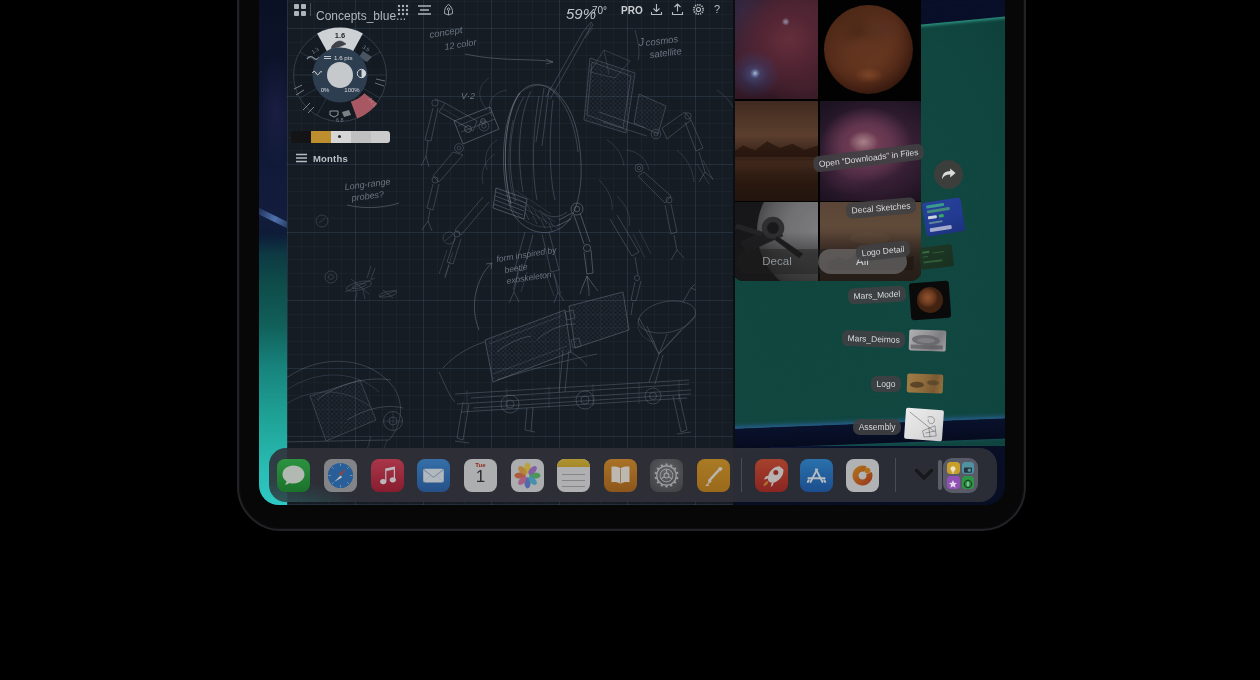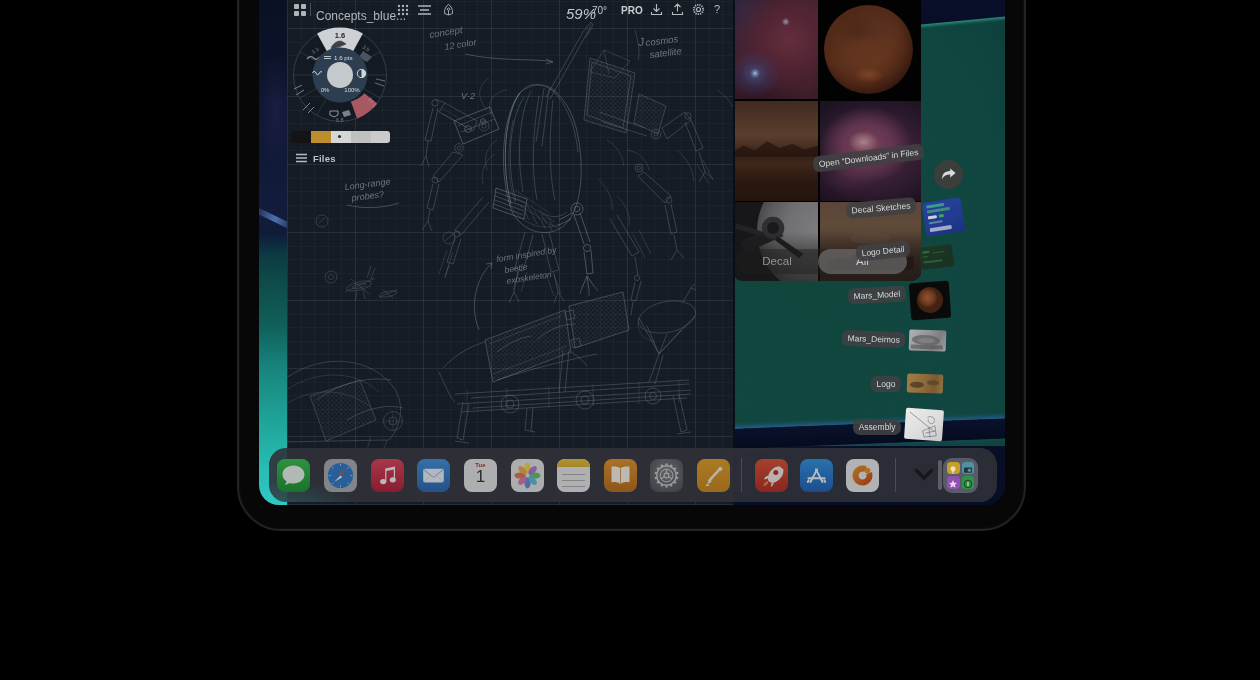--- a/index.html
+++ b/index.html
@@ -402,21 +402,21 @@
       <div class="abs" style="left:20px;width:20px;height:100%;background:#bd8e2e;"></div>
       <div class="abs" style="left:40px;width:20px;height:100%;background:#d5d6d5;"></div>
       <div class="abs" style="left:60px;width:19.5px;height:100%;background:#bfc0bf;"></div>
       <div class="abs" style="left:79.5px;width:19.5px;height:100%;background:#cacbca;"></div>
       <div class="abs" style="left:47px;top:4px;width:3px;height:3px;border-radius:50%;background:#2a2a2c;"></div>
     </div>
 
     <svg class="abs" style="left:9px;top:153px" width="11" height="10" viewBox="0 0 11 10">
           <path d="M0 1.5 h11 M0 5 h11 M0 8.5 h11" stroke="#b6bbc0" stroke-width="1.3"></path>
         </svg>
-    <div class="abs" style="left:26px;top:152.5px;font-size:9.5px;font-weight:bold;color:#bcc1c6;letter-spacing:.2px;">Files</div>
+    <div class="abs" style="left:26px;top:152.5px;font-size:9.5px;font-weight:bold;color:#bcc1c6;letter-spacing:.2px;">Months</div>
   </div>
     <div id="dragitems">
 
       <div class="abs" style="left:675px;top:160px;width:29px;height:29px;border-radius:50%;background:#3b3e3a;">
         <svg width="29" height="29" viewBox="0 0 29 29">
             <path d="M16.2 8.6 L21.6 13.1 L16.2 17.6 L16.2 14.6 C11.8 14.6 9.4 16.4 8.0 19.4 C8.0 14.2 10.6 11.0 16.2 10.9 Z" fill="#d9dbdc"></path>
           </svg>
       </div>
 
       <div class="pill" style="right:81px;top:150px;transform:rotate(-7deg);">Open “Downloads” in Files</div>

